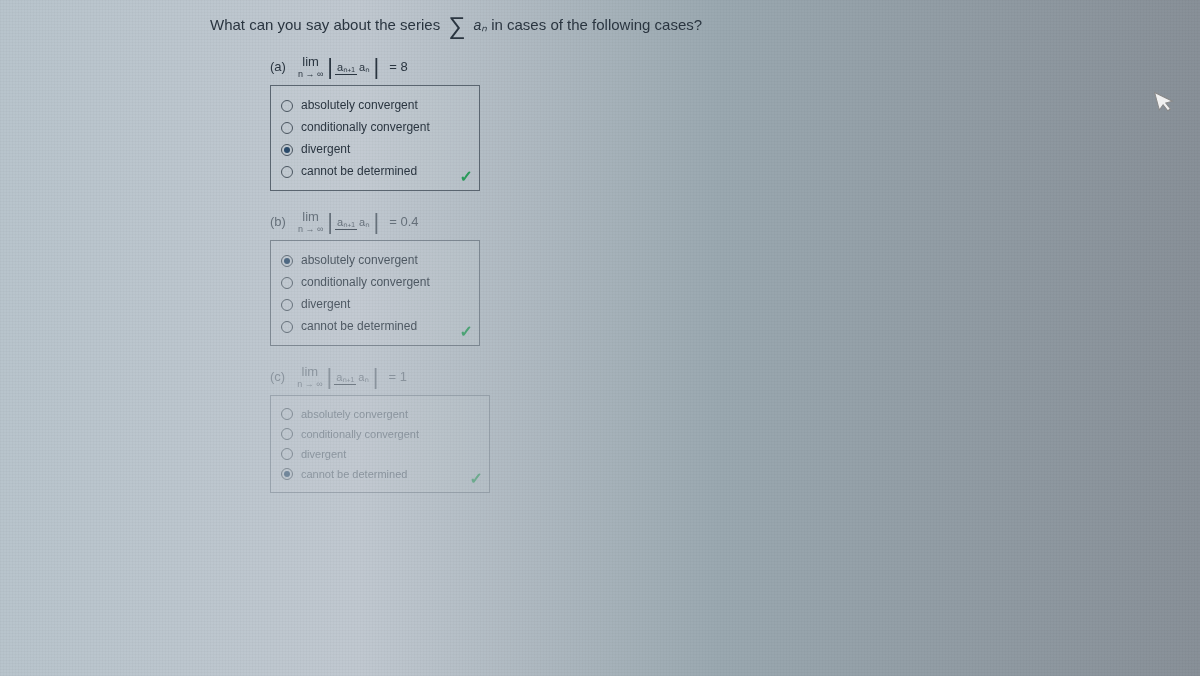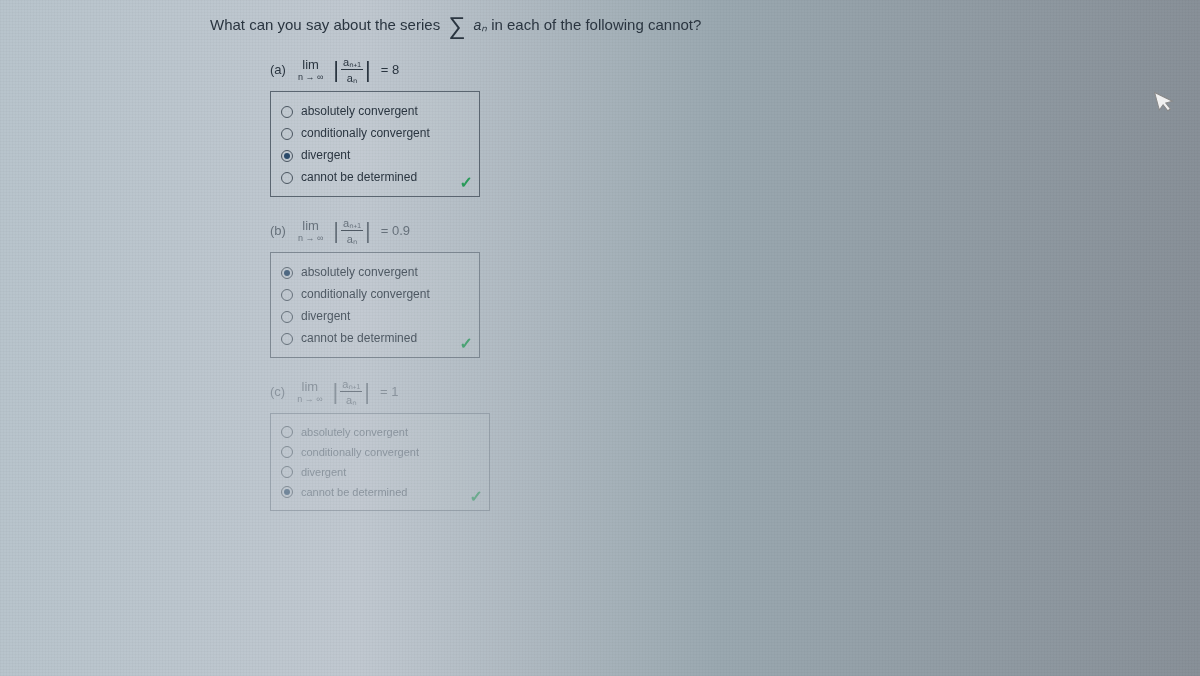--- a/index.html
+++ b/index.html
@@ -57,40 +57,38 @@
       align-items: center;
     }
     .part-label {
       margin-right: 12px;
     }
     .limit {
       display: inline-flex;
       flex-direction: column;
       align-items: center;
       font-size: 12px;
-      margin-right: 6px;
     }
     .limit-top {
       font-size: 13px;
     }
     .limit-bottom {
       font-size: 9px;
     }
     .abs-frac {
       display: inline-flex;
       align-items: center;
       margin: 0 4px;
     }
     .abs-bar {
       font-size: 22px;
       line-height: 1;
     }
     .frac {
       display: inline-flex;
-      flex-direction: column;
       align-items: center;
       font-size: 11px;
       margin: 0 2px;
     }
     .frac-top {
       border-bottom: 1px solid #2a3540;
       padding: 0 2px;
     }
     .frac-bot {
       padding: 0 2px;
@@ -174,21 +172,21 @@
   </style>
 </head>
 <body>
 <div class="page-bg"></div>
 
 <div class="content">
   <div class="question-text">
     <span>What can you say about the series</span>
     <span class="sigma">∑</span>
     <span class="sub-italic">aₙ</span>
-    <span>in each of the following cannot?</span>
+    <span>in cases of the following cases?</span>
   </div>
 
   <div class="part-block">
     <div class="part-header">
       <span class="part-label">(a)</span>
       <span class="limit">
         <span class="limit-top">lim</span>
         <span class="limit-bottom">n → ∞</span>
       </span>
       <span class="abs-frac">
@@ -230,21 +228,21 @@
         <span class="limit-bottom">n → ∞</span>
       </span>
       <span class="abs-frac">
         <span class="abs-bar">|</span>
         <span class="frac">
           <span class="frac-top">aₙ₊₁</span>
           <span class="frac-bot">aₙ</span>
         </span>
         <span class="abs-bar">|</span>
       </span>
-      <span class="equals-val">= 0.9</span>
+      <span class="equals-val">= 0.4</span>
     </div>
     <div class="options-box">
       <div class="option-row">
         <span class="radio selected"></span>
         <span>absolutely convergent</span>
       </div>
       <div class="option-row">
         <span class="radio"></span>
         <span>conditionally convergent</span>
       </div>

